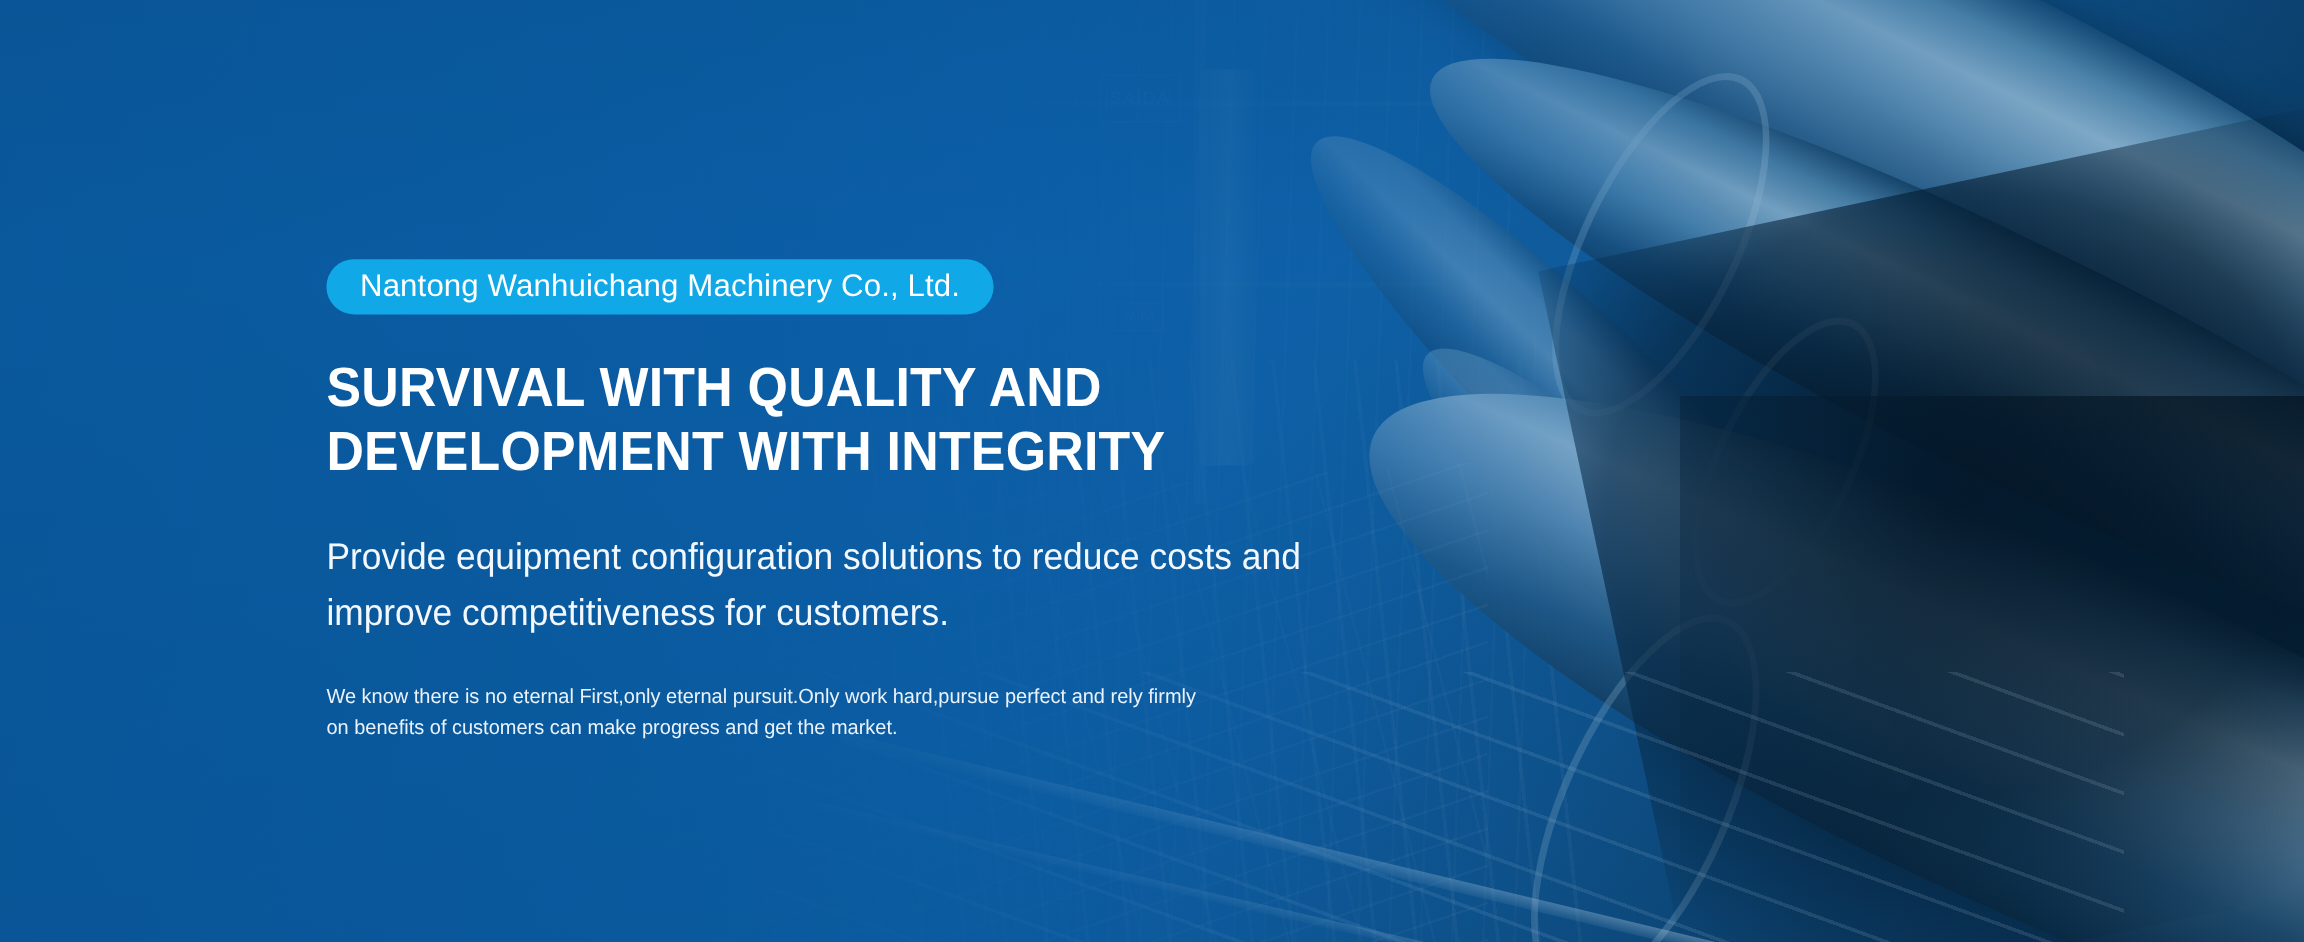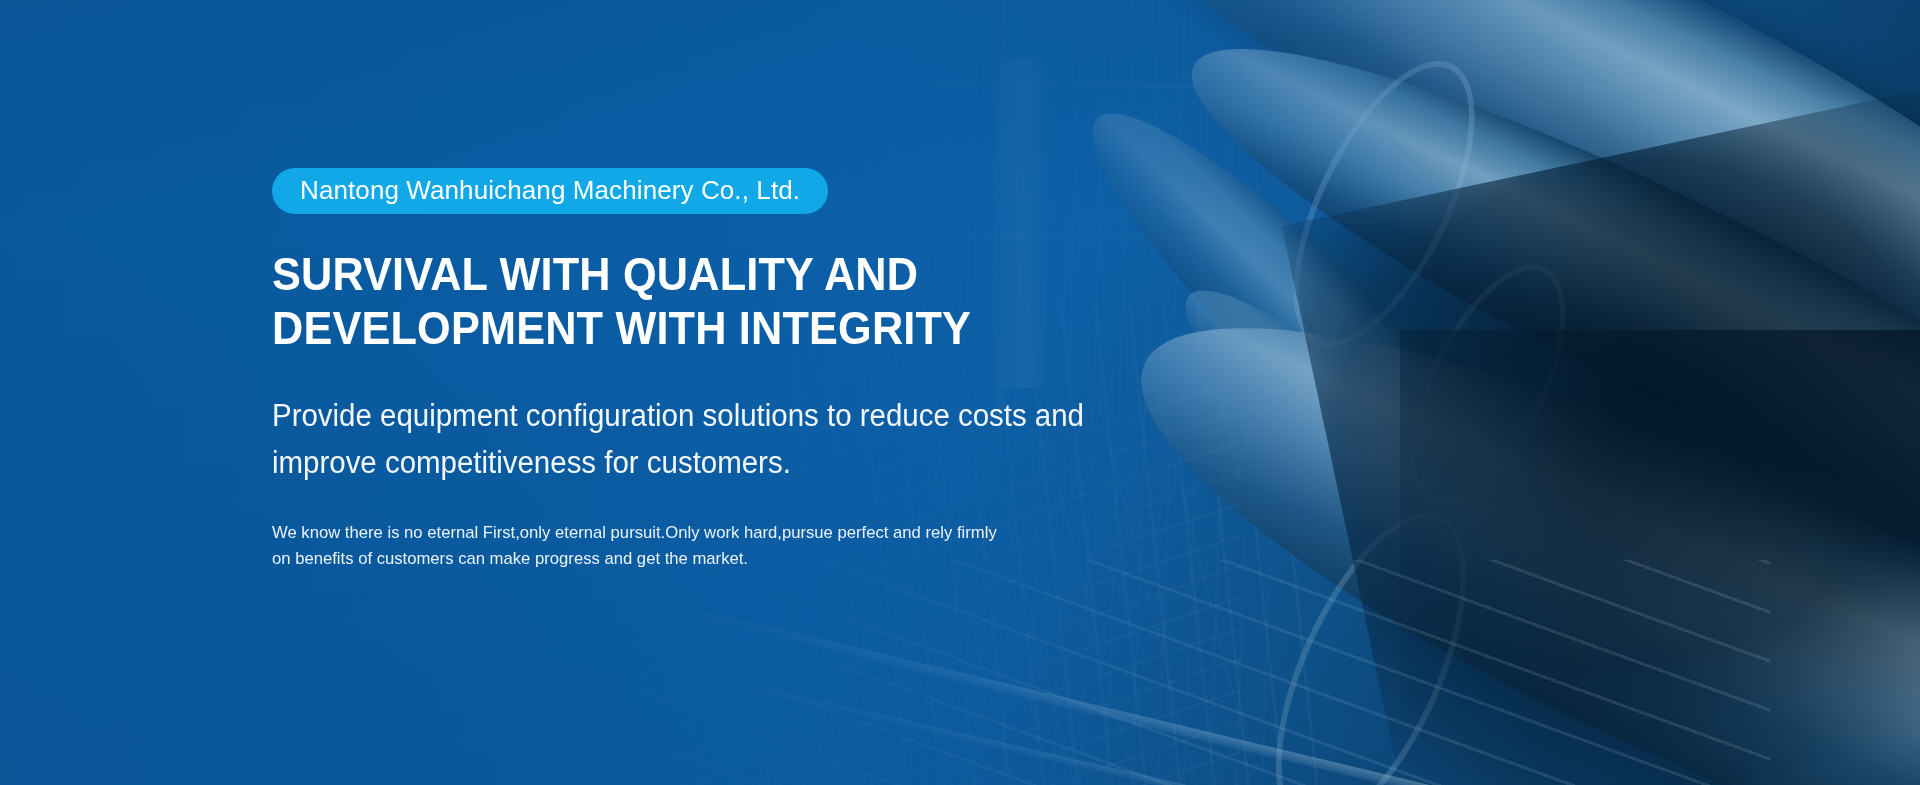--- a/index.html
+++ b/index.html
@@ -271,20 +271,21 @@
     display: inline-block;
     background: #11a8e8;
     color: #ffffff;
     border-radius: 24px;
     padding: 9px 28px 11px 28px;
     font-size: 26px;
     line-height: 1.0;
     letter-spacing: .1px;
     font-family: "Liberation Sans", sans-serif;
     white-space: nowrap;
+    margin-top: 48px;
   }
 
   .headline {
     margin-top: 34px;
     color: #ffffff;
     font-weight: bold;
     font-size: 46px;
     line-height: 1.17;
     letter-spacing: .2px;
     transform: scaleX(.94);

